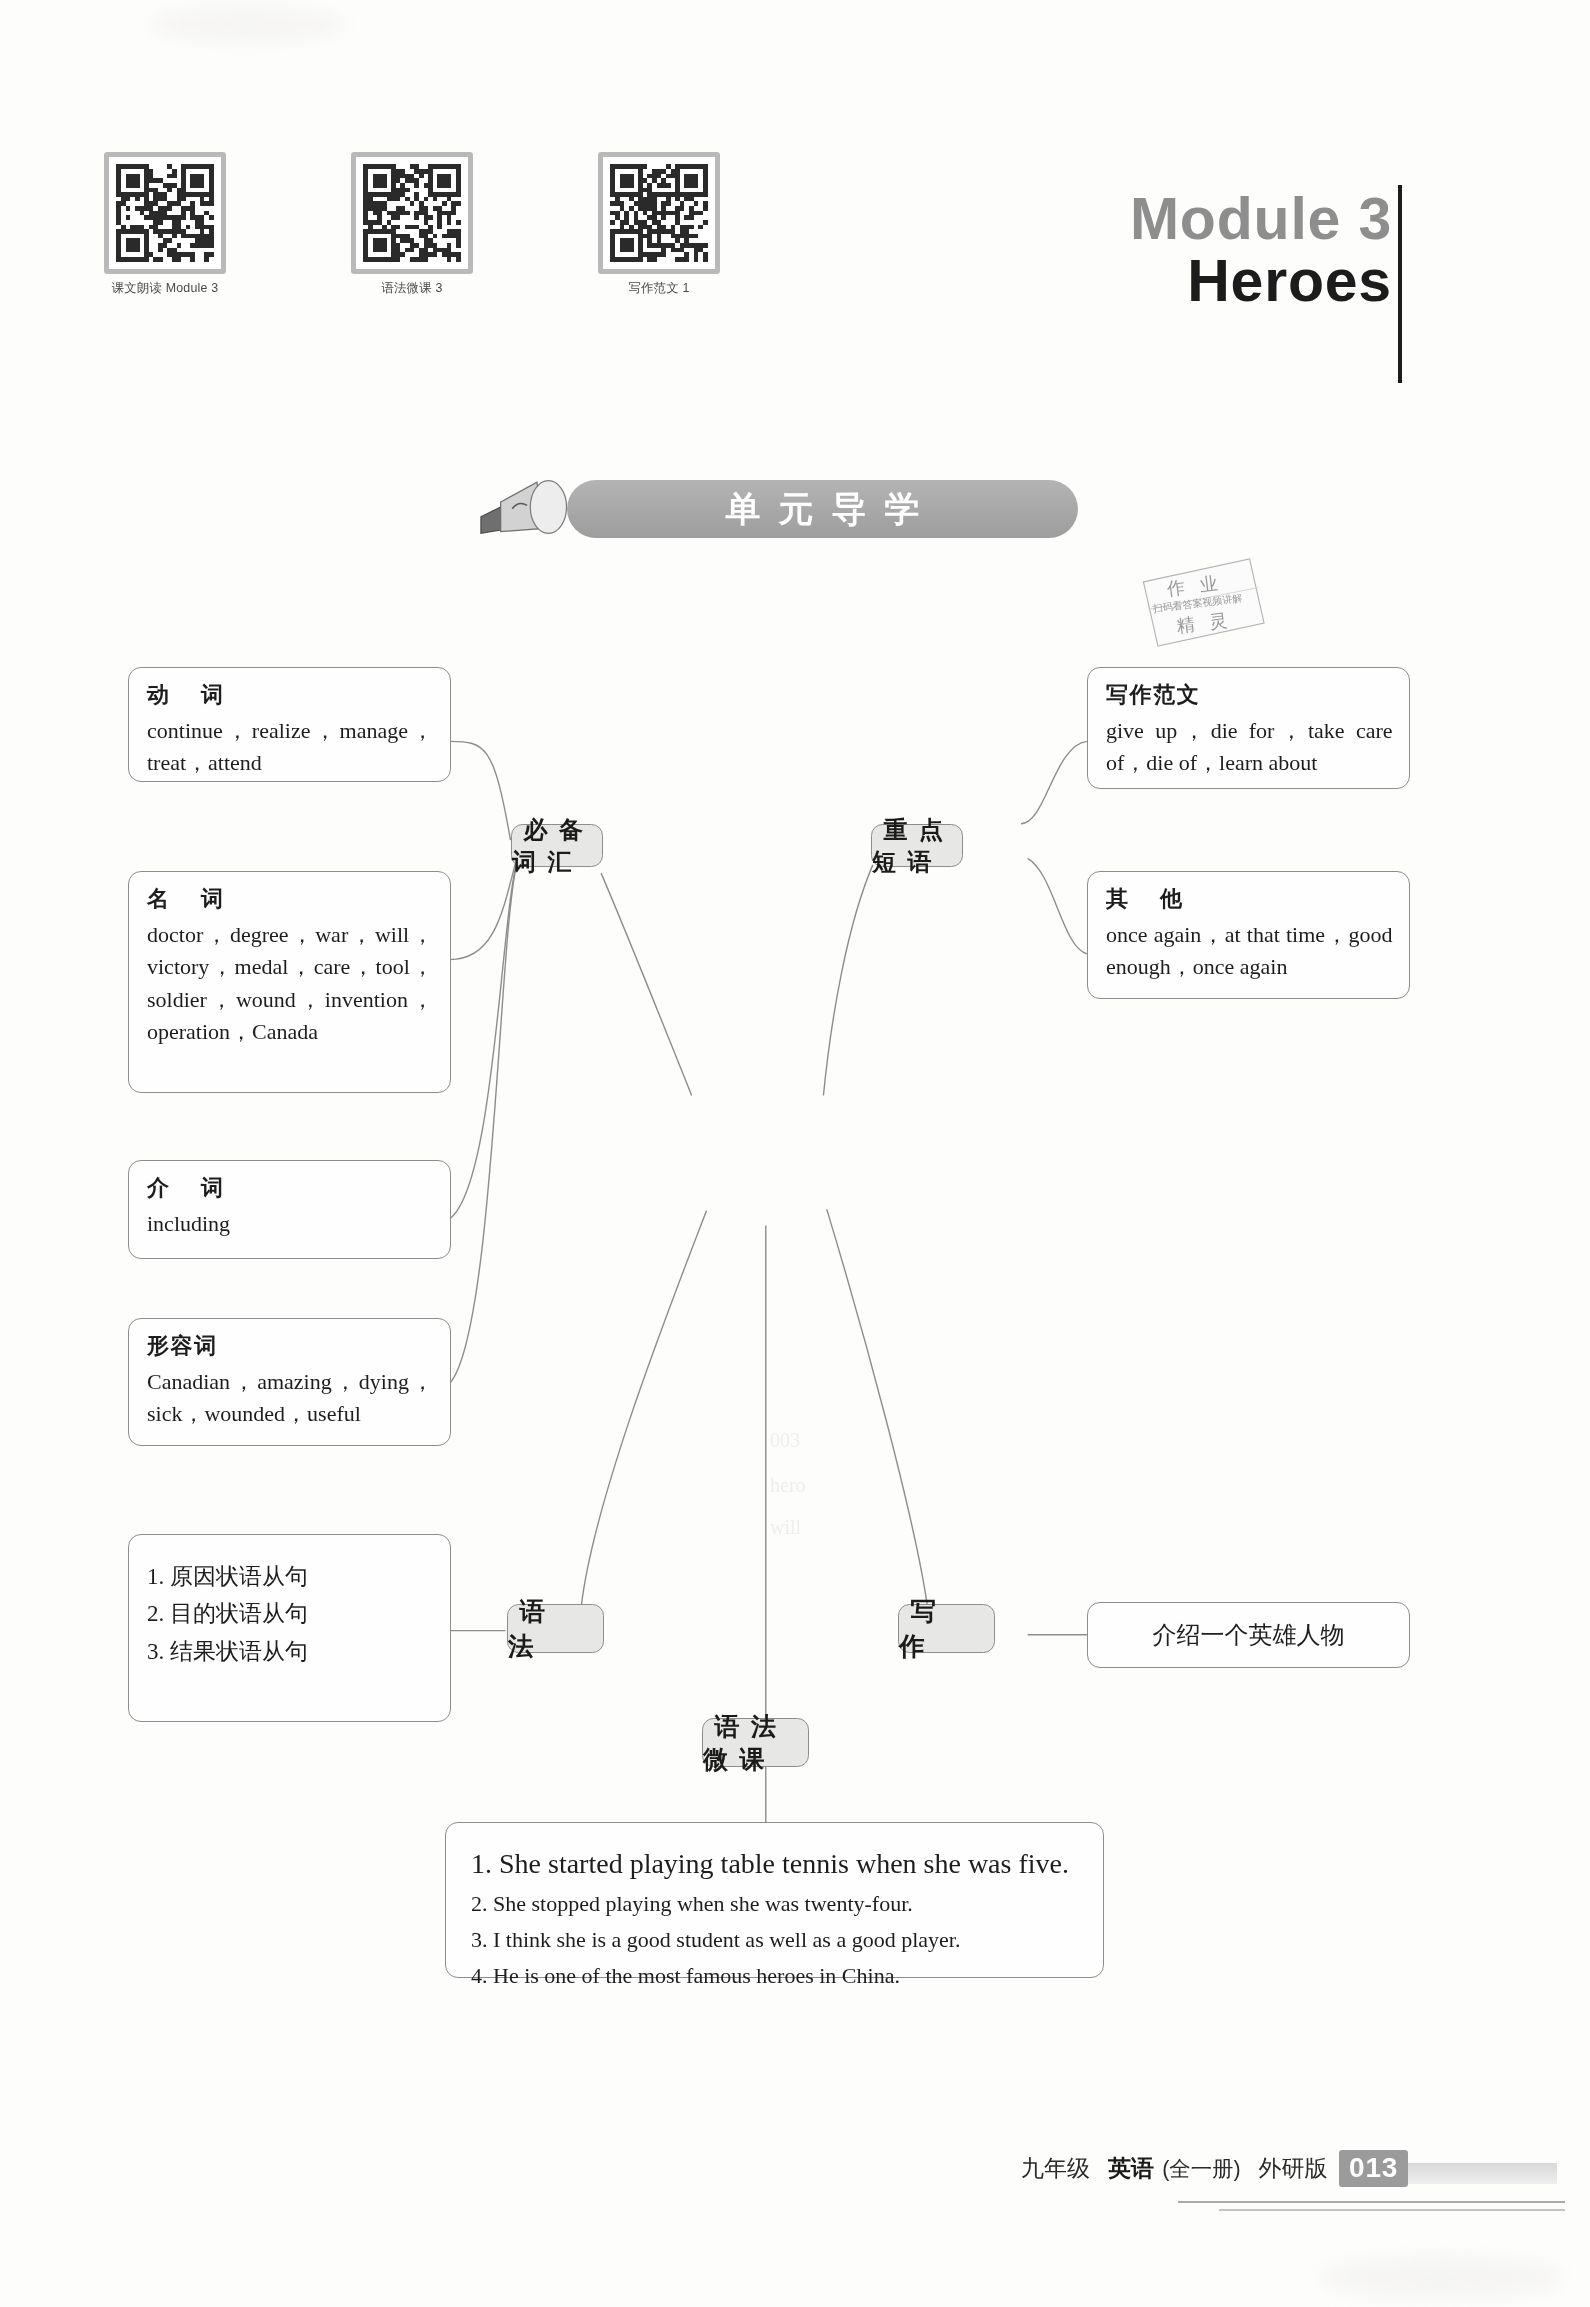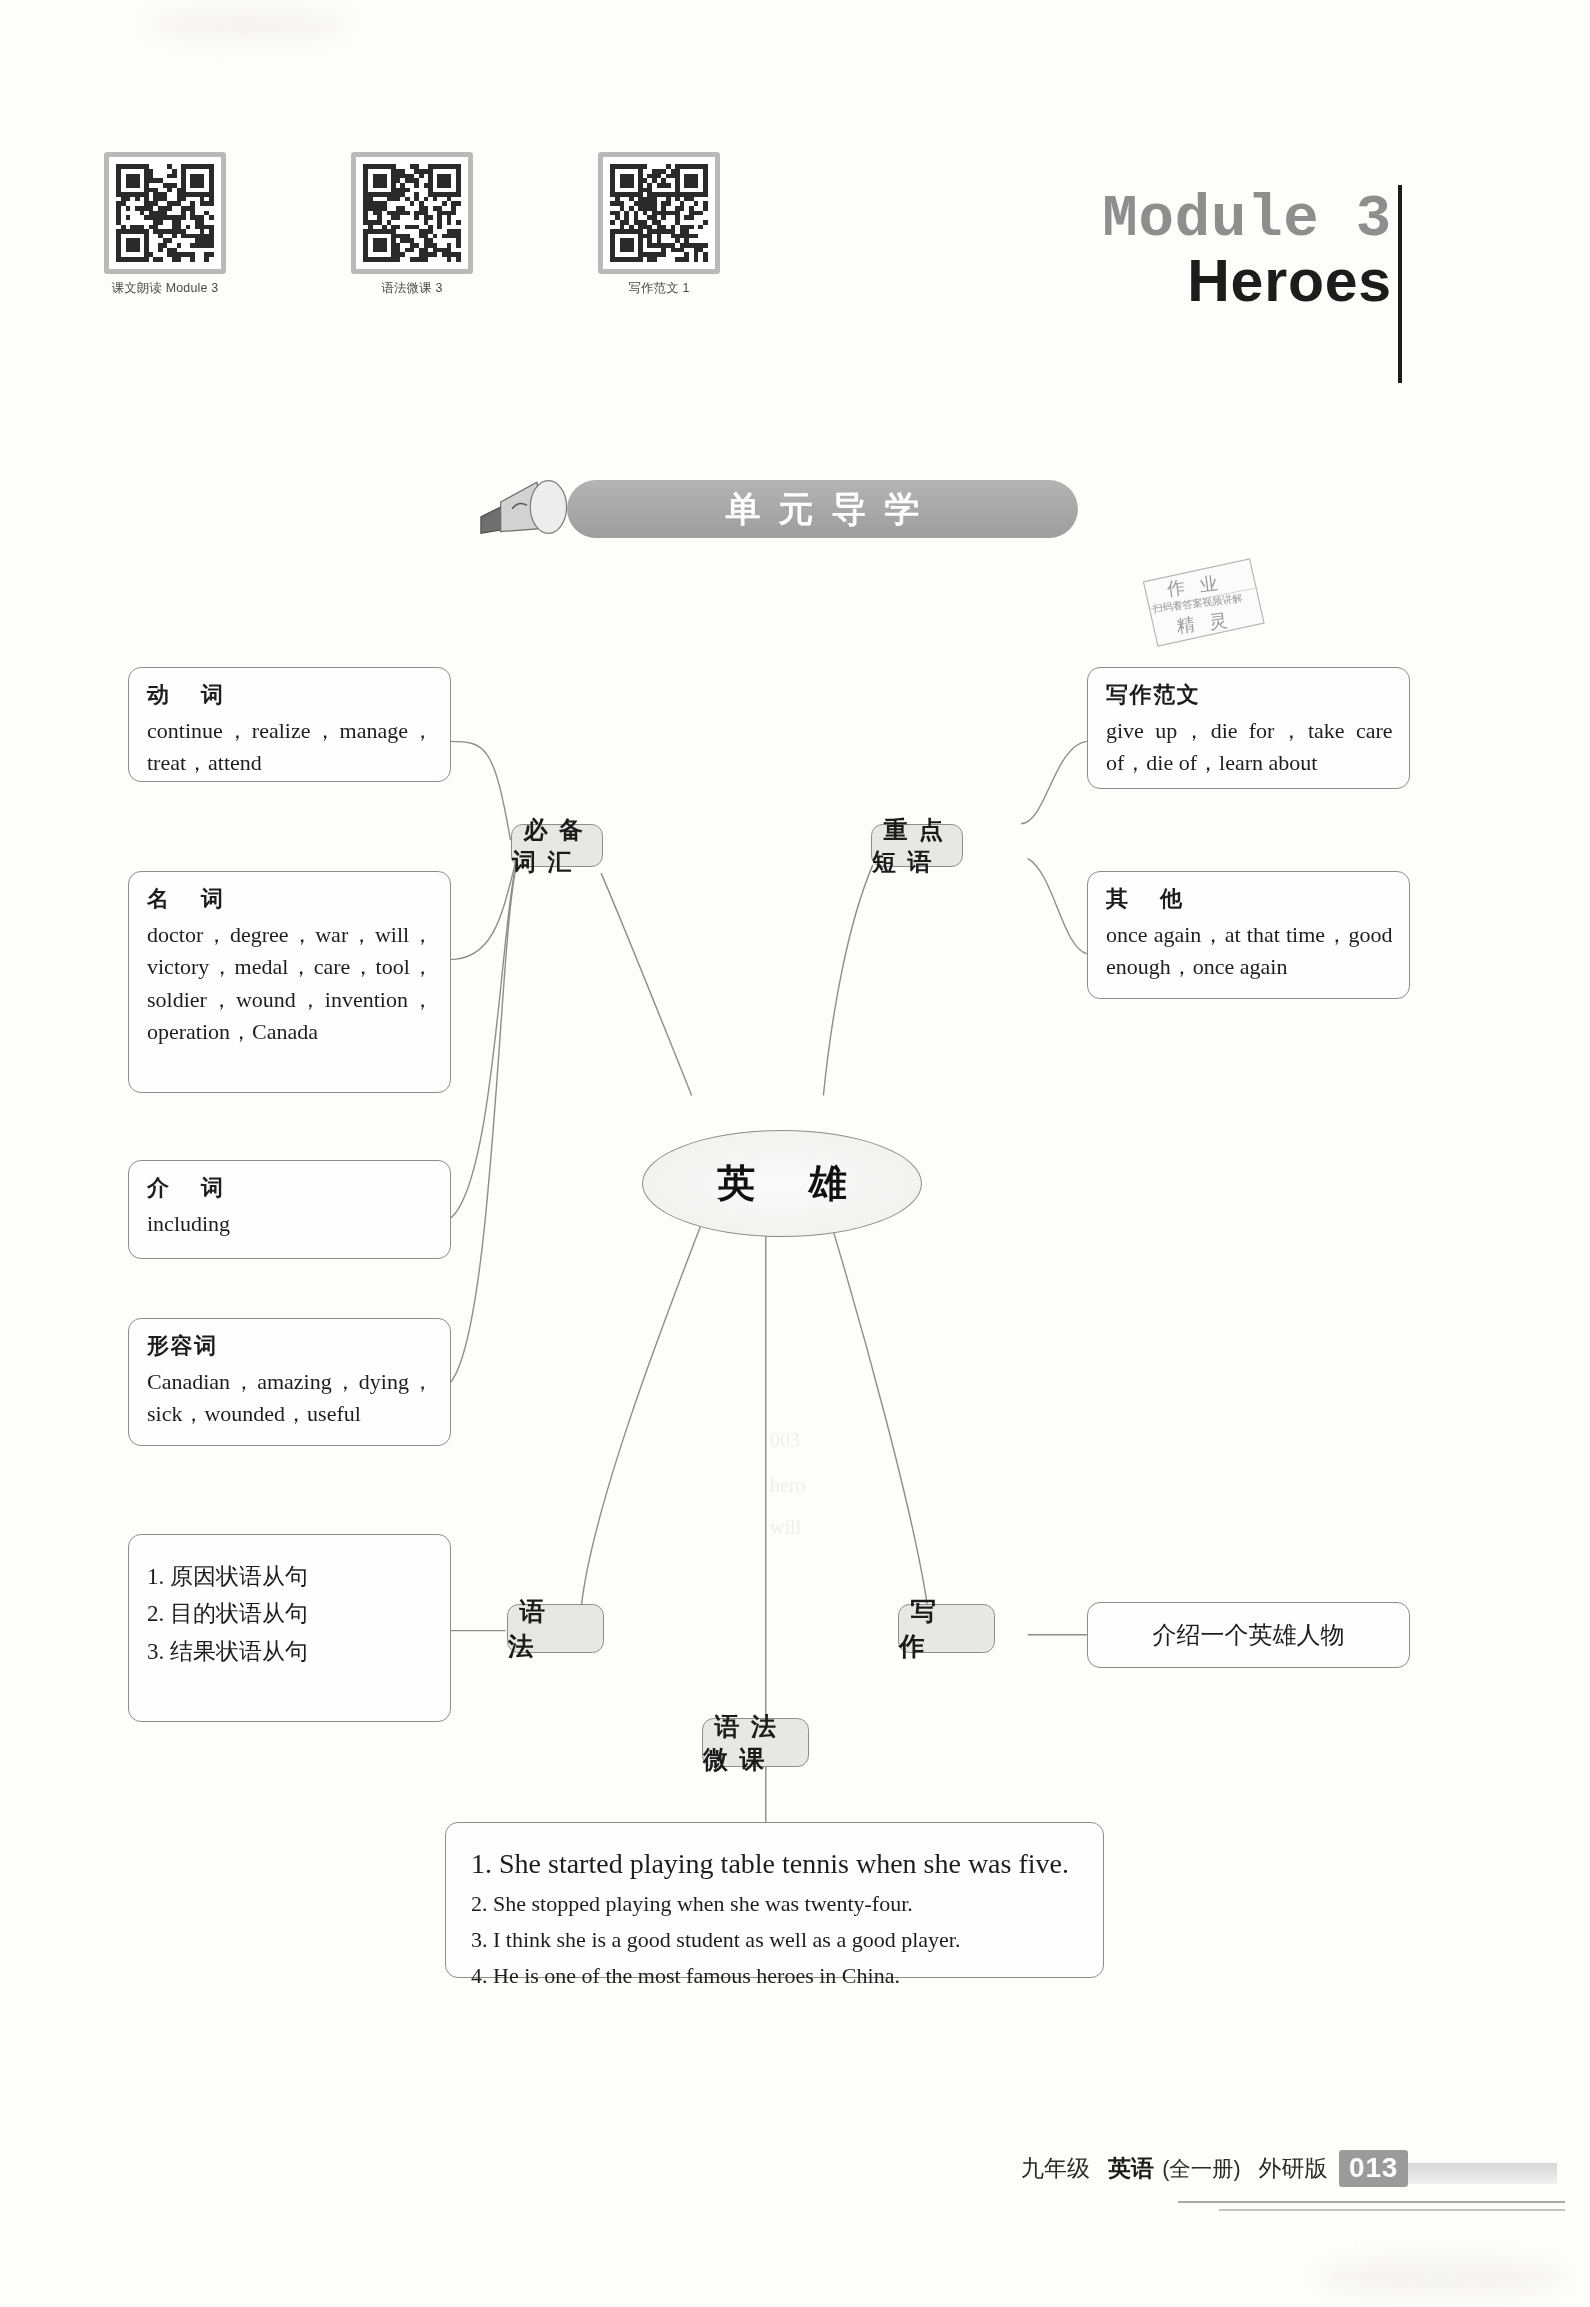--- a/index.html
+++ b/index.html
@@ -21,21 +21,21 @@
   }
   .qr-grid{width:100%;height:100%;display:grid;
     grid-template-columns:repeat(21,1fr);grid-template-rows:repeat(21,1fr);}
   .qr-grid i{background:#2a2a2a;}
   .qr-caption{margin-top:5.8px;font-family:"Liberation Sans",sans-serif;
     font-size:12.4px;color:#4a4a4a;white-space:nowrap;letter-spacing:0.2px;}
 
   
   .module-head{position:absolute;right:198px;top:189px;text-align:right;
     font-family:"Liberation Sans",sans-serif;}
-  .module-head .m-line1{font-size:59px;font-weight:bold;color:#8e8e8e;line-height:1.05;letter-spacing:0.8px;font-family:Liberation Mono, monospace;}
+  .module-head .m-line1{font-size:59px;font-weight:bold;color:#8e8e8e;line-height:1.05;letter-spacing:0.8px;}
   .module-head .m-line2{font-size:59px;font-weight:bold;color:#1c1c1c;line-height:1.05;letter-spacing:0.8px;}
   .module-rule{position:absolute;right:188px;top:185px;width:4.1px;height:198px;background:#1c1c1c;}
 
   
   .banner{position:absolute;left:567px;top:480px;width:511px;height:58px;
     background:linear-gradient(#b4b4b4,#9d9d9d);border-radius:29px;
     display:flex;align-items:center;justify-content:center;}
   .banner span{font-family:"Liberation Sans",sans-serif;font-size:35px;font-weight:bold;
     color:#ffffff;letter-spacing:18px;text-indent:18px;}
   .megaphone{position:absolute;left:476px;top:469px;width:107px;height:76px;}
@@ -1016,23 +1016,20 @@
   </div>
 
   <div class="pill sp" style="left:898px;top:1604px;width:97px;height:49px;font-size:25.5px;">
     <span>写 作</span>
   </div>
 
   <div class="pill sp" style="left:702px;top:1718px;width:107px;height:49px;font-size:25px;">
     <span>语法微课</span>
   </div>
 
-  <div class="core" style="left:642px;top:1130px;width:280px;height:107px;font-size:38px;letter-spacing:21.4px;text-indent:21.4px;">
-    <span>英 雄</span>
-  </div>
 
   <div class="box" style="left:445px;top:1822px;width:659px;height:156px;padding:18px 25px;">
     <div class="b-body nojust" style="font-size:28px;line-height:1.62;">1. She started playing table tennis when she was five.</div>
     <div class="b-body nojust" style="font-size:22px;line-height:1.62;">2. She stopped playing when she was twenty-four.</div>
     <div class="b-body nojust" style="font-size:22px;line-height:1.62;">3. I think she is a good student as well as a good player.</div>
     <div class="b-body nojust" style="font-size:22px;line-height:1.62;">4. He is one of the most famous heroes in China.</div>
   </div>
 
 
   <div class="footer-bar"></div>

